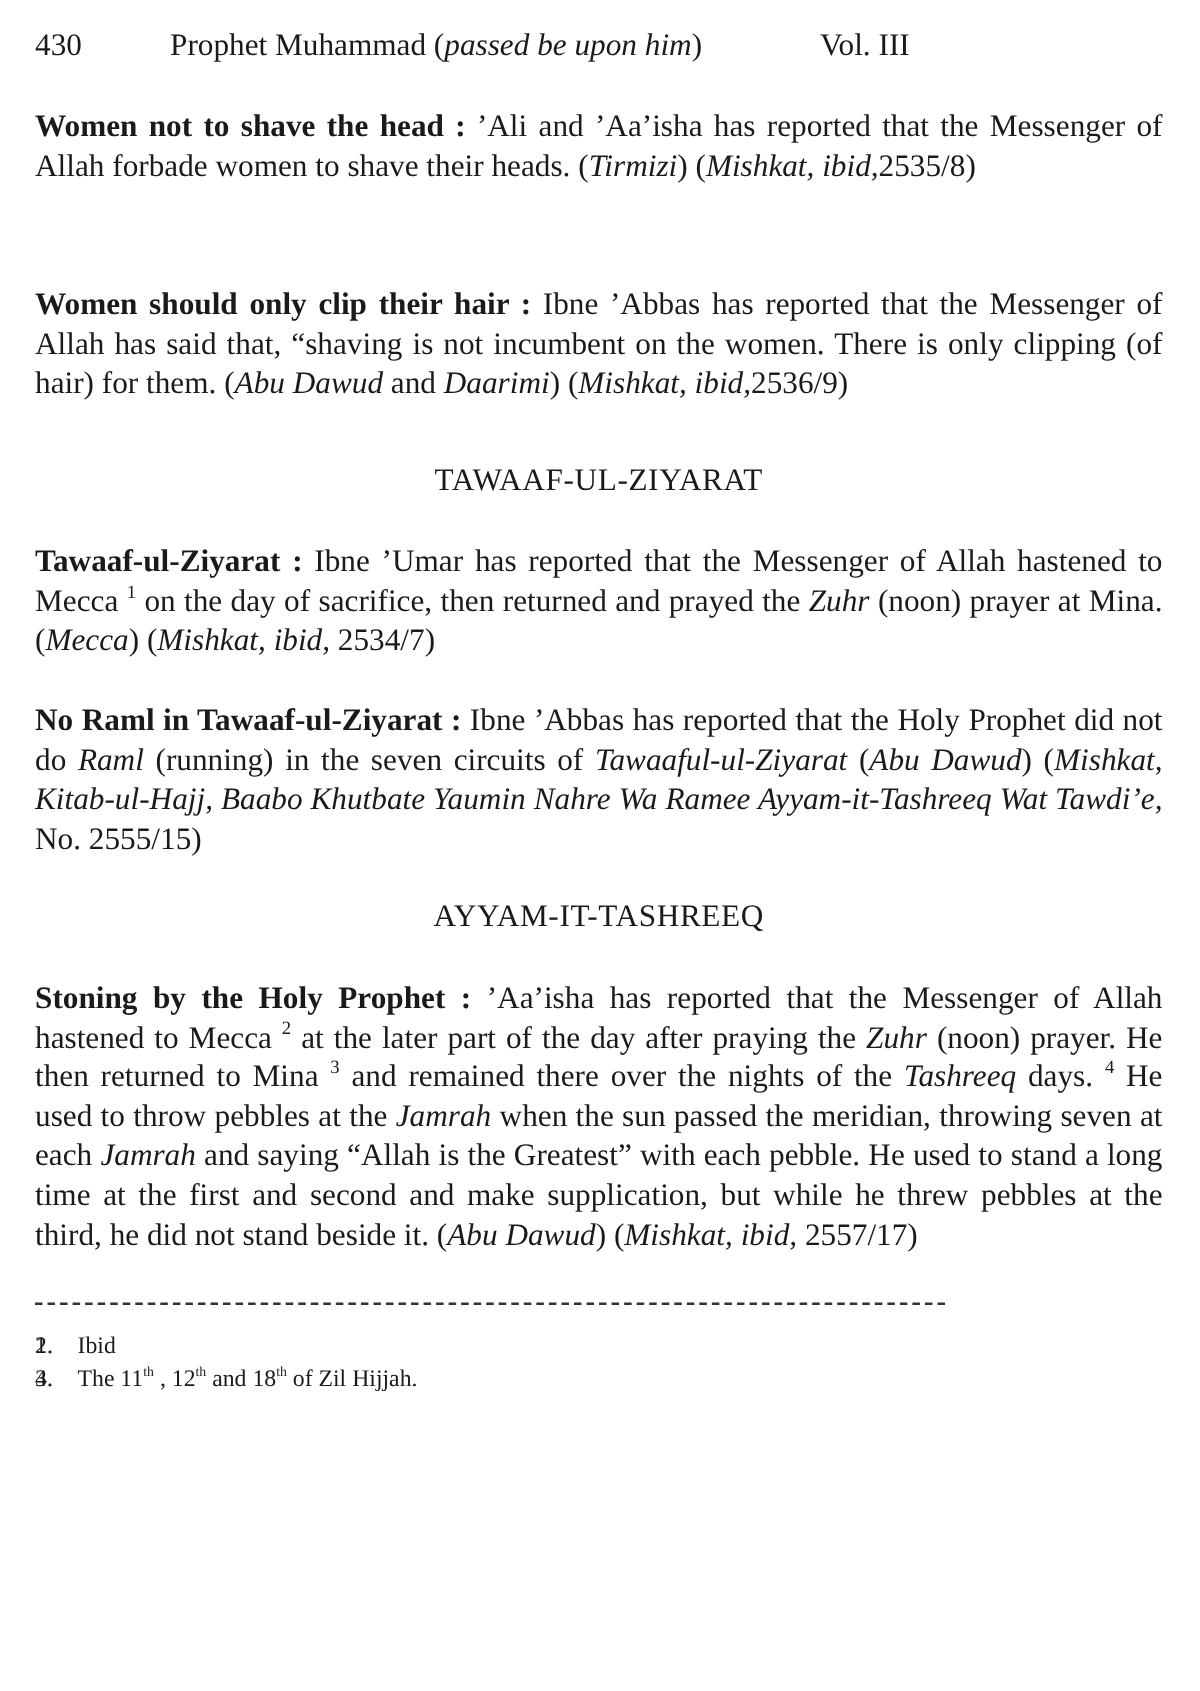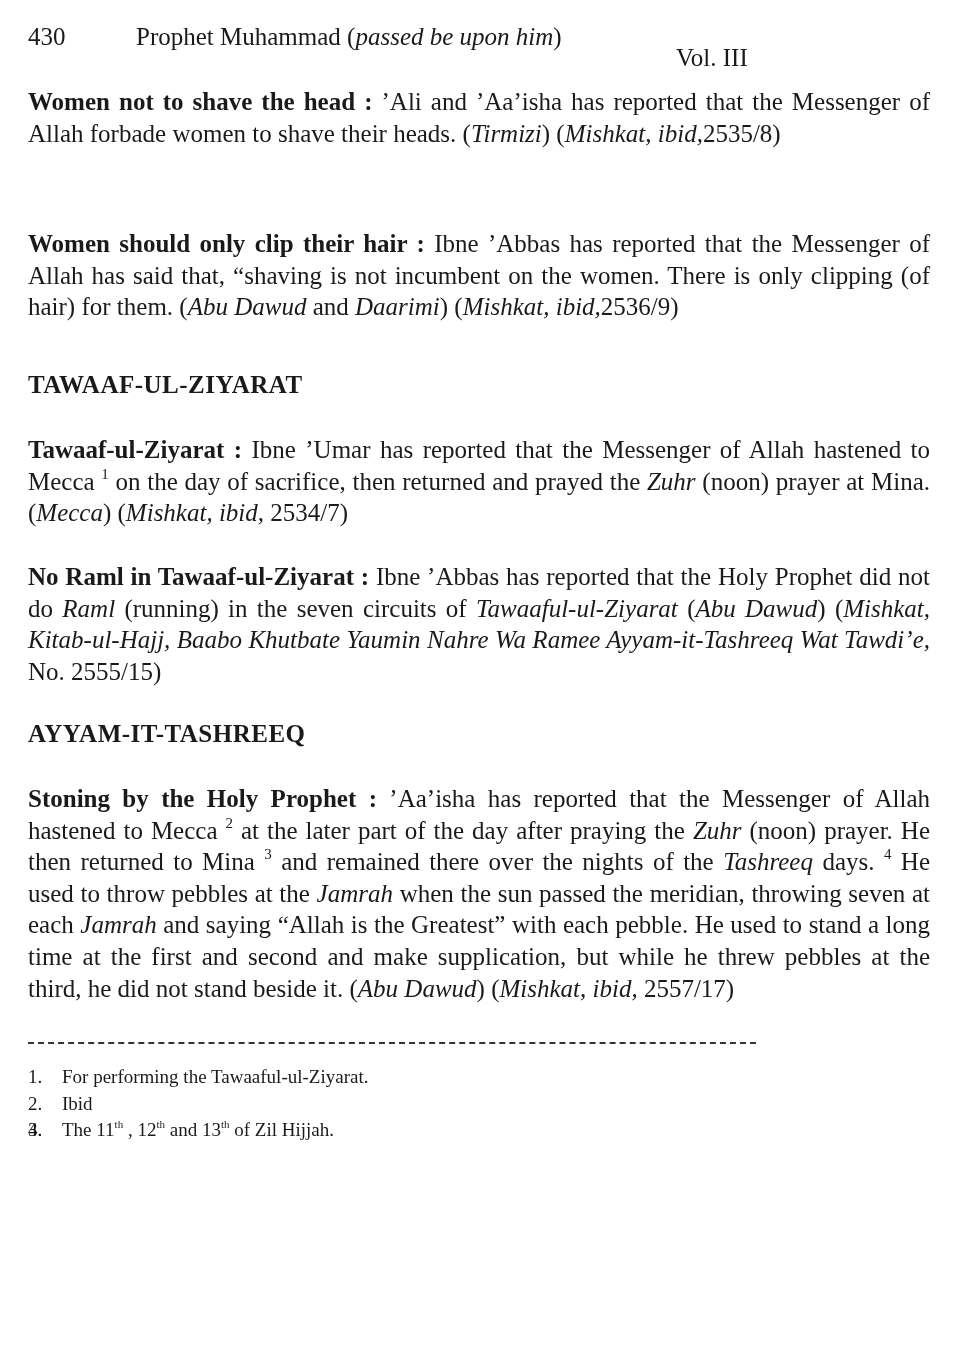--- a/index.html
+++ b/index.html
@@ -33,22 +33,21 @@
       position: absolute;
       left: 0;
       text-align: right;
     }
     .running-header .book-title {
       position: absolute;
       left: 108px;
     }
     .running-header .volume {
       position: absolute;
-      left: 648px;
-      margin-top: 21px;
+      left: 628px;
     }
     .para {
       position: absolute;
       left: 0;
       width: 902px;
       font-size: 25px;
       line-height: 31.6px;
       text-align: justify;
       margin: 0;
     }
@@ -61,25 +60,26 @@
     }
     .para sup {
       font-size: 15px;
       line-height: 0;
       vertical-align: 11px;
     }
     .section-heading {
       position: absolute;
       left: 0;
       width: 902px;
+      text-align: center;
       font-size: 25px;
       line-height: 32px;
       letter-spacing: 0.5px;
       margin: 0;
-      font-weight: bold;
+      font-weight: normal;
     }
     .footnote-rule {
       position: absolute;
       left: 0;
       top: 1042px;
       width: 728px;
       height: 0;
       border-top: 2px dashed #333;
     }
     .footnotes {
@@ -121,18 +121,18 @@
   <p class="para" style="top:228px"><b>Women should only clip their hair :</b><span> Ibne ’Abbas has reported that the Messenger of Allah has said that, “shaving is not incumbent on the women. There is only clipping (of hair) for them. (</span><i>Abu Dawud</i><span> and </span><i>Daarimi</i><span>) (</span><i>Mishkat, ibid,</i><span>2536/9)</span></p>
   <h2 class="section-heading" style="top:369px">TAWAAF-UL-ZIYARAT</h2>
   <p class="para" style="top:434px"><b>Tawaaf-ul-Ziyarat :</b><span> Ibne ’Umar has reported that the Messenger of Allah hastened to Mecca </span><sup>1</sup><span> on the day of sacrifice, then returned and prayed the </span><i>Zuhr</i><span> (noon) prayer at Mina. (</span><i>Mecca</i><span>) (</span><i>Mishkat, ibid,</i><span> 2534/7)</span></p>
   <p class="para" style="top:561px"><b>No Raml in Tawaaf-ul-Ziyarat :</b><span> Ibne ’Abbas has reported that the Holy Prophet did not do </span><i>Raml</i><span> (running) in the seven circuits of </span><i>Tawaaful-ul-Ziyarat</i><span> (</span><i>Abu Dawud</i><span>) (</span><i>Mishkat, Kitab-ul-Hajj, Baabo Khutbate Yaumin Nahre Wa Ramee Ayyam-it-Tashreeq Wat Tawdi’e,</i><span> No. 2555/15)</span></p>
   <h2 class="section-heading" style="top:718px">AYYAM-IT-TASHREEQ</h2>
   <p class="para" style="top:783px"><b>Stoning by the Holy Prophet :</b><span> ’Aa’isha has reported that the Messenger of Allah hastened to Mecca </span><sup>2</sup><span> at the later part of the day after praying the </span><i>Zuhr</i><span> (noon) prayer. He then returned to Mina </span><sup>3</sup><span> and remained there over the nights of the </span><i>Tashreeq</i><span> days. </span><sup>4</sup><span> He used to throw pebbles at the </span><i>Jamrah</i><span> when the sun passed the meridian, throwing seven at each </span><i>Jamrah</i><span> and saying “Allah is the Greatest” with each pebble. He used to stand a long time at the first and second and make supplication, but while he threw pebbles at the third, he did not stand beside it. (</span><i>Abu Dawud</i><span>) (</span><i>Mishkat, ibid,</i><span> 2557/17)</span></p>
 
   <div class="footnote-rule"></div>
 
   <ol class="footnotes">
-      <li><span class="fn-num">1.</span><span>For performing the Tawaaful-ul-Ziyarat.</span></li>
+      <li><span class="fn-num">1.</span></li>
       <li><span class="fn-num">2.</span><span>Ibid</span></li>
       <li><span class="fn-num">3.</span></li>
-      <li><span class="fn-num">4.</span><span>The 11</span><sup>th</sup><span> , 12</span><sup>th</sup><span> and 13</span><sup>th</sup><span> of Zil Hijjah.</span></li>
+      <li><span class="fn-num">4.</span><span>The 11</span><sup>th</sup><span> , 12</span><sup>th</sup><span> and 18</span><sup>th</sup><span> of Zil Hijjah.</span></li>
     </ol>
 </div>
 
 </body></html>

